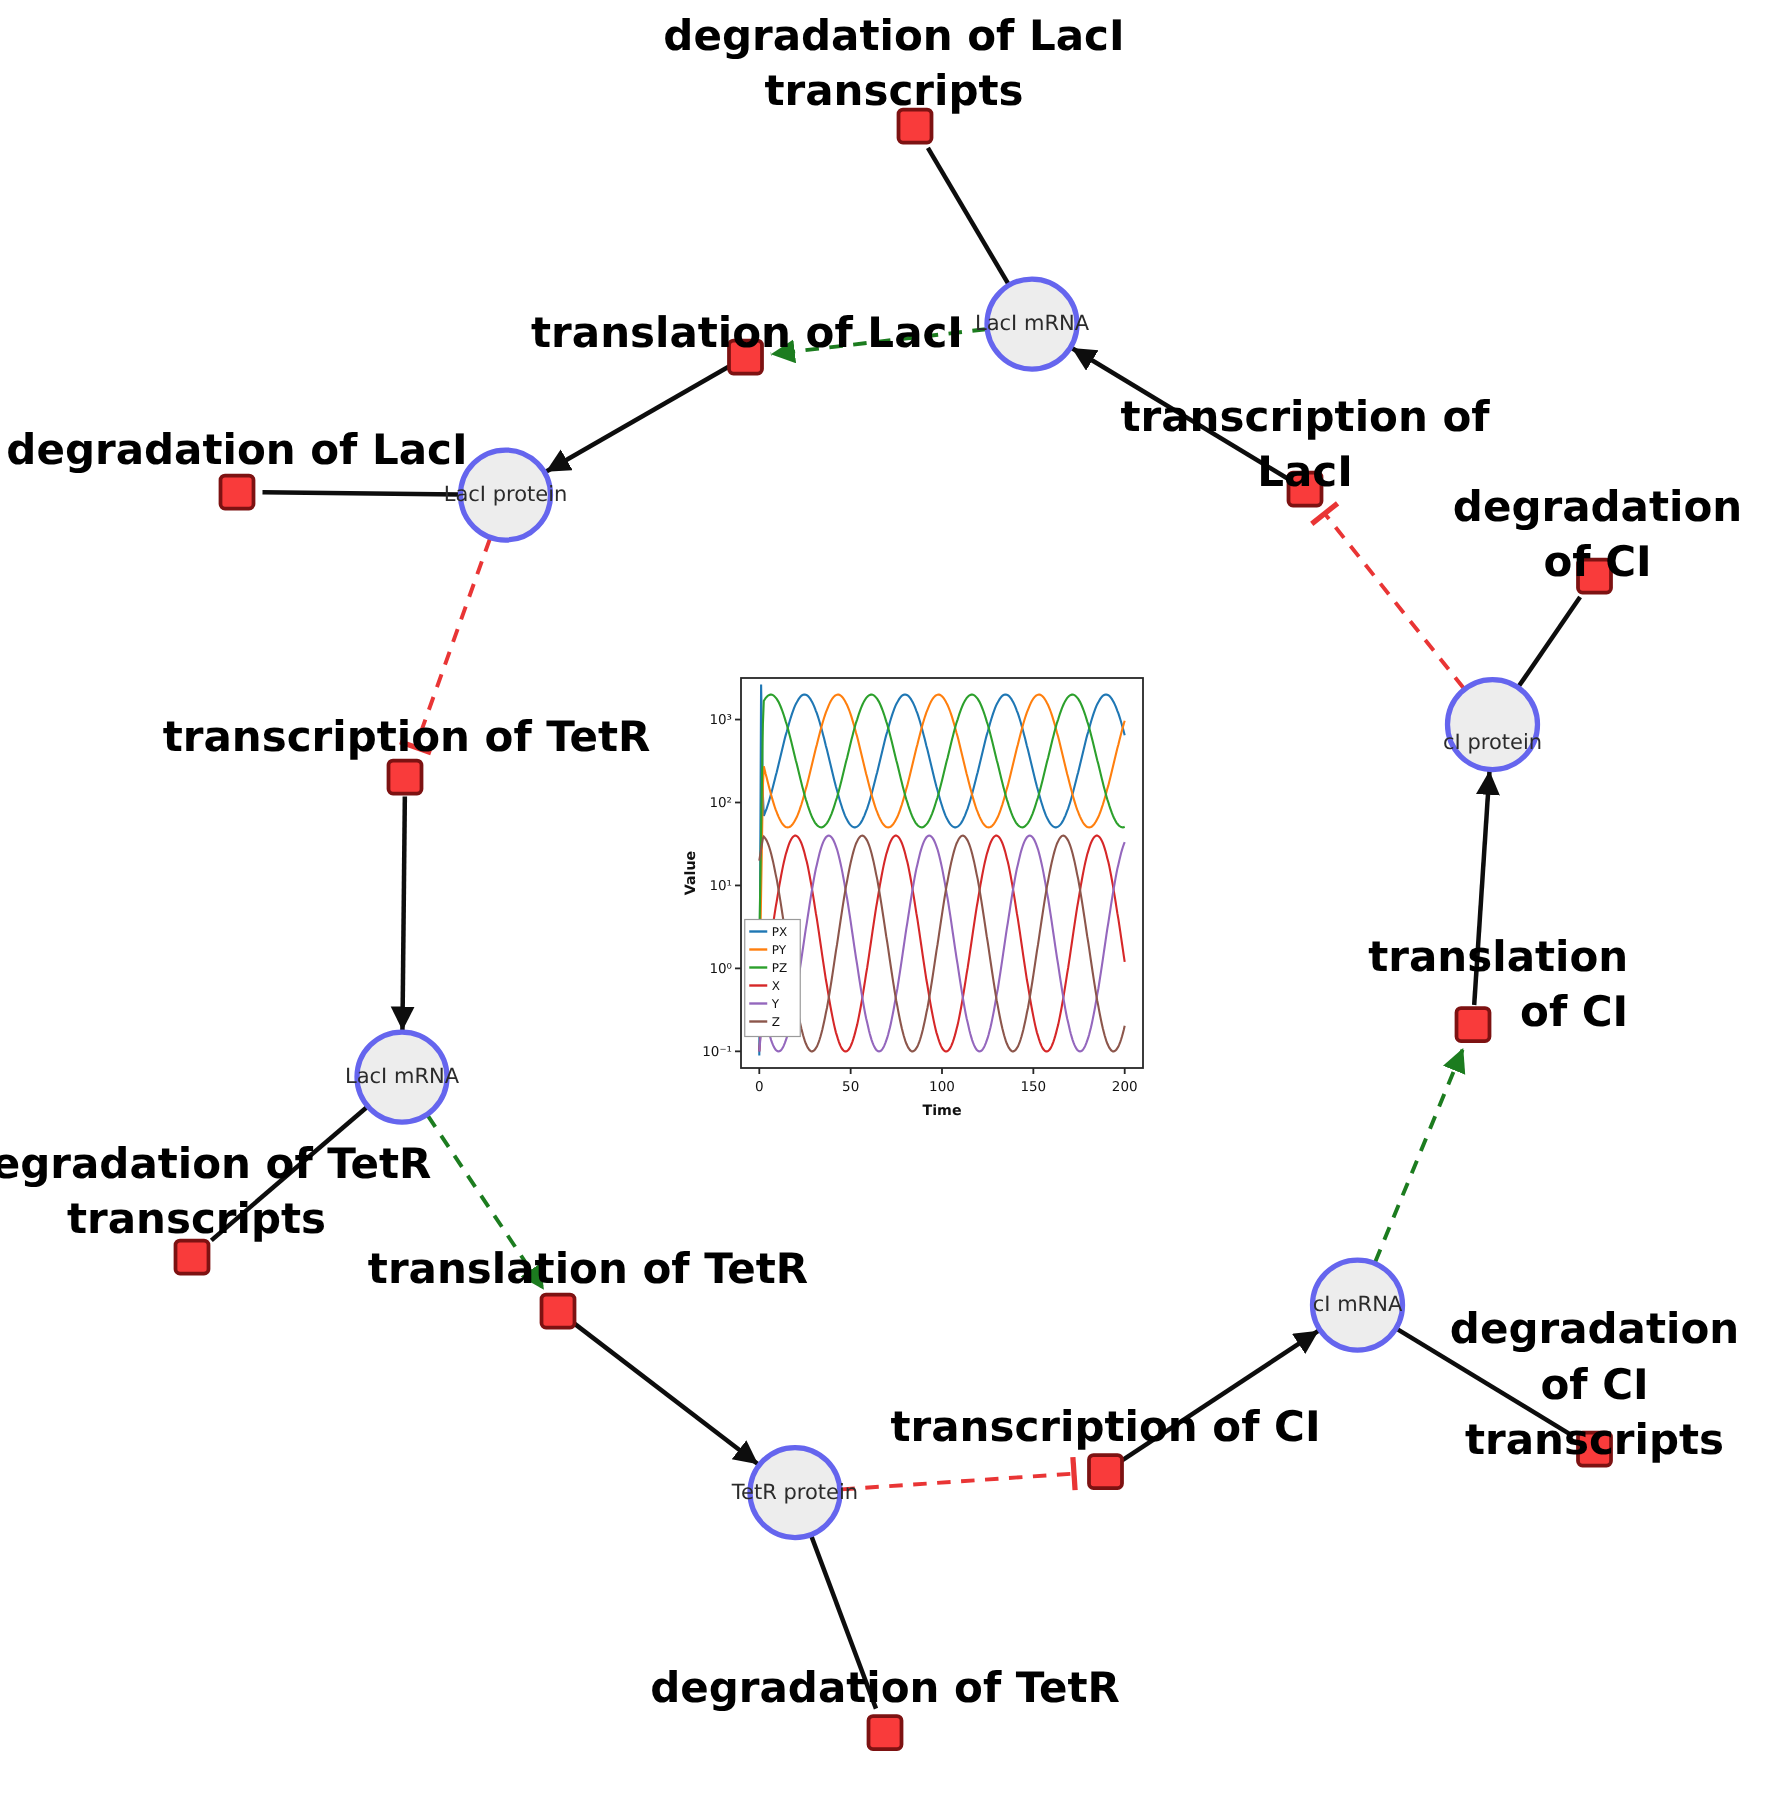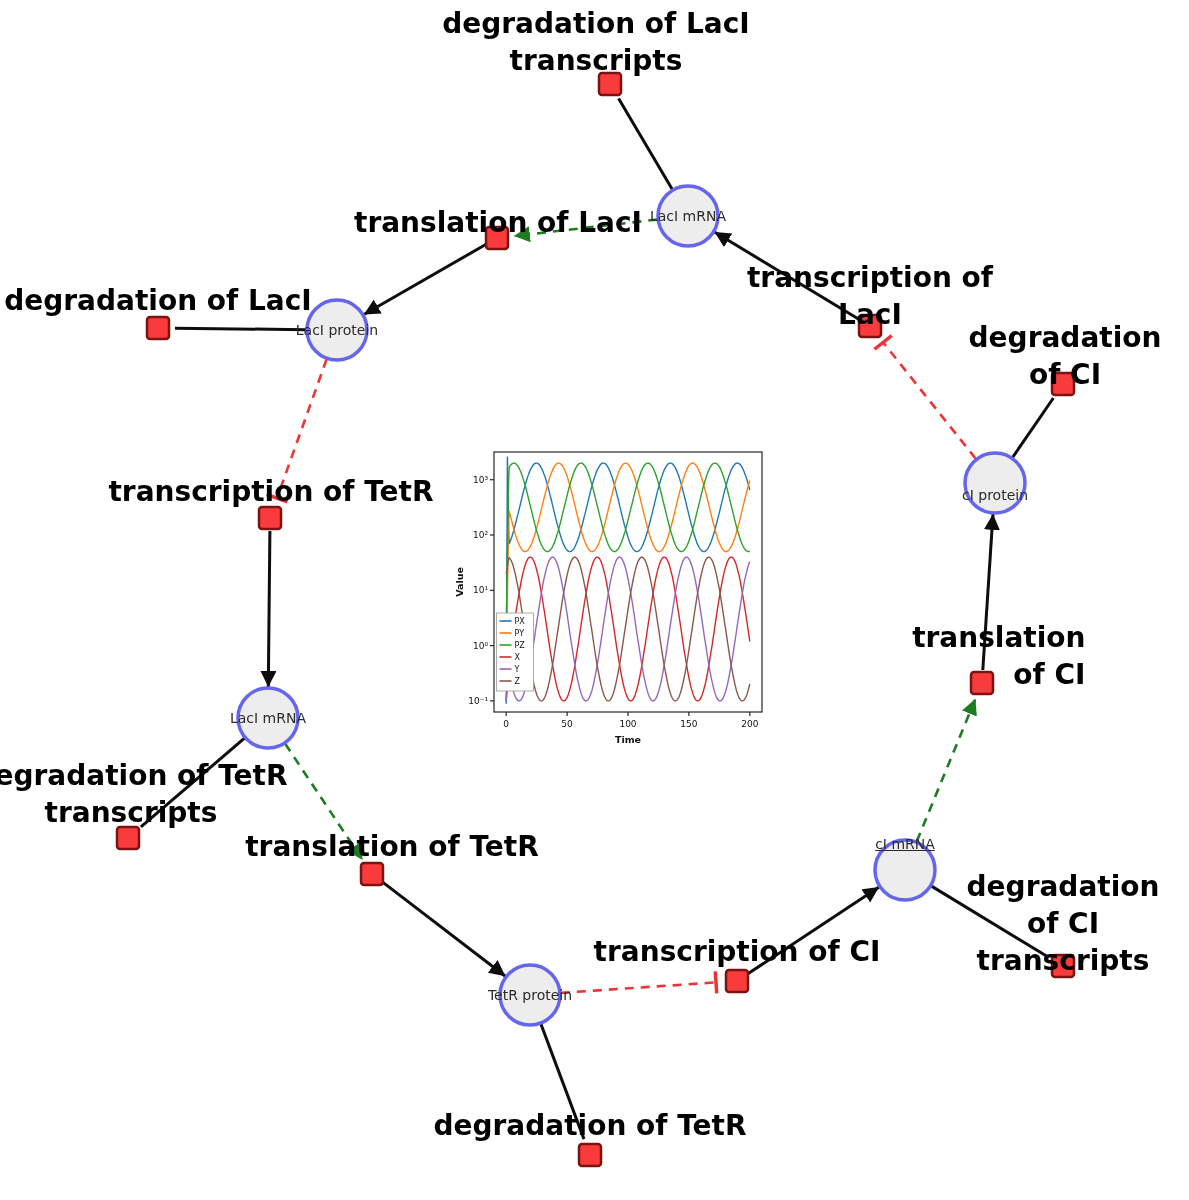--- a/index.html
+++ b/index.html
@@ -64,21 +64,21 @@
       <circle cx="268" cy="718" r="30" fill="#ededed" stroke="#6565ee" stroke-width="3.5"></circle>
       <circle cx="530" cy="995" r="30" fill="#ededed" stroke="#6565ee" stroke-width="3.5"></circle>
       <circle cx="905" cy="870" r="30" fill="#ededed" stroke="#6565ee" stroke-width="3.5"></circle>
       <circle cx="995" cy="483" r="30" fill="#ededed" stroke="#6565ee" stroke-width="3.5"></circle>
     </svg>
   <div id="labels">
       <div class="sp-label" style="left: 688px; top: 216px;">LacI mRNA</div>
       <div class="sp-label" style="left: 337px; top: 330px;">LacI protein</div>
       <div class="sp-label" style="left: 268px; top: 718px;">LacI mRNA</div>
       <div class="sp-label" style="left: 530px; top: 995px;">TetR protein</div>
-      <div class="sp-label" style="left: 905px; top: 844px; text-decoration: underline;">cI mRNA</div>
+      <div class="sp-label" style="left: 905px; top: 870px;">cI mRNA</div>
       <div class="sp-label" style="left: 995px; top: 495px;">cI protein</div>
       <div class="rxn-label" style="left: 596px; top: 43px;">degradation of LacI
 transcripts</div>
       <div class="rxn-label" style="left: 498px; top: 212px; margin-top: 11px;">translation of LacI</div>
       <div class="rxn-label" style="left: 158px; top: 301px;">degradation of LacI</div>
       <div class="rxn-label" style="left: 870px; top: 297px;">transcription of LacI</div>
       <div class="rxn-label" style="left: 1065px; top: 357px;">degradation of CI</div>
       <div class="rxn-label" style="left: 271px; top: 492px;">transcription of TetR</div>
       <div class="rxn-label" style="left: 982px; top: 657px; text-align: right;">translation of CI</div>
       <div class="rxn-label" style="left: 131px; top: 795px;">degradation of TetR

